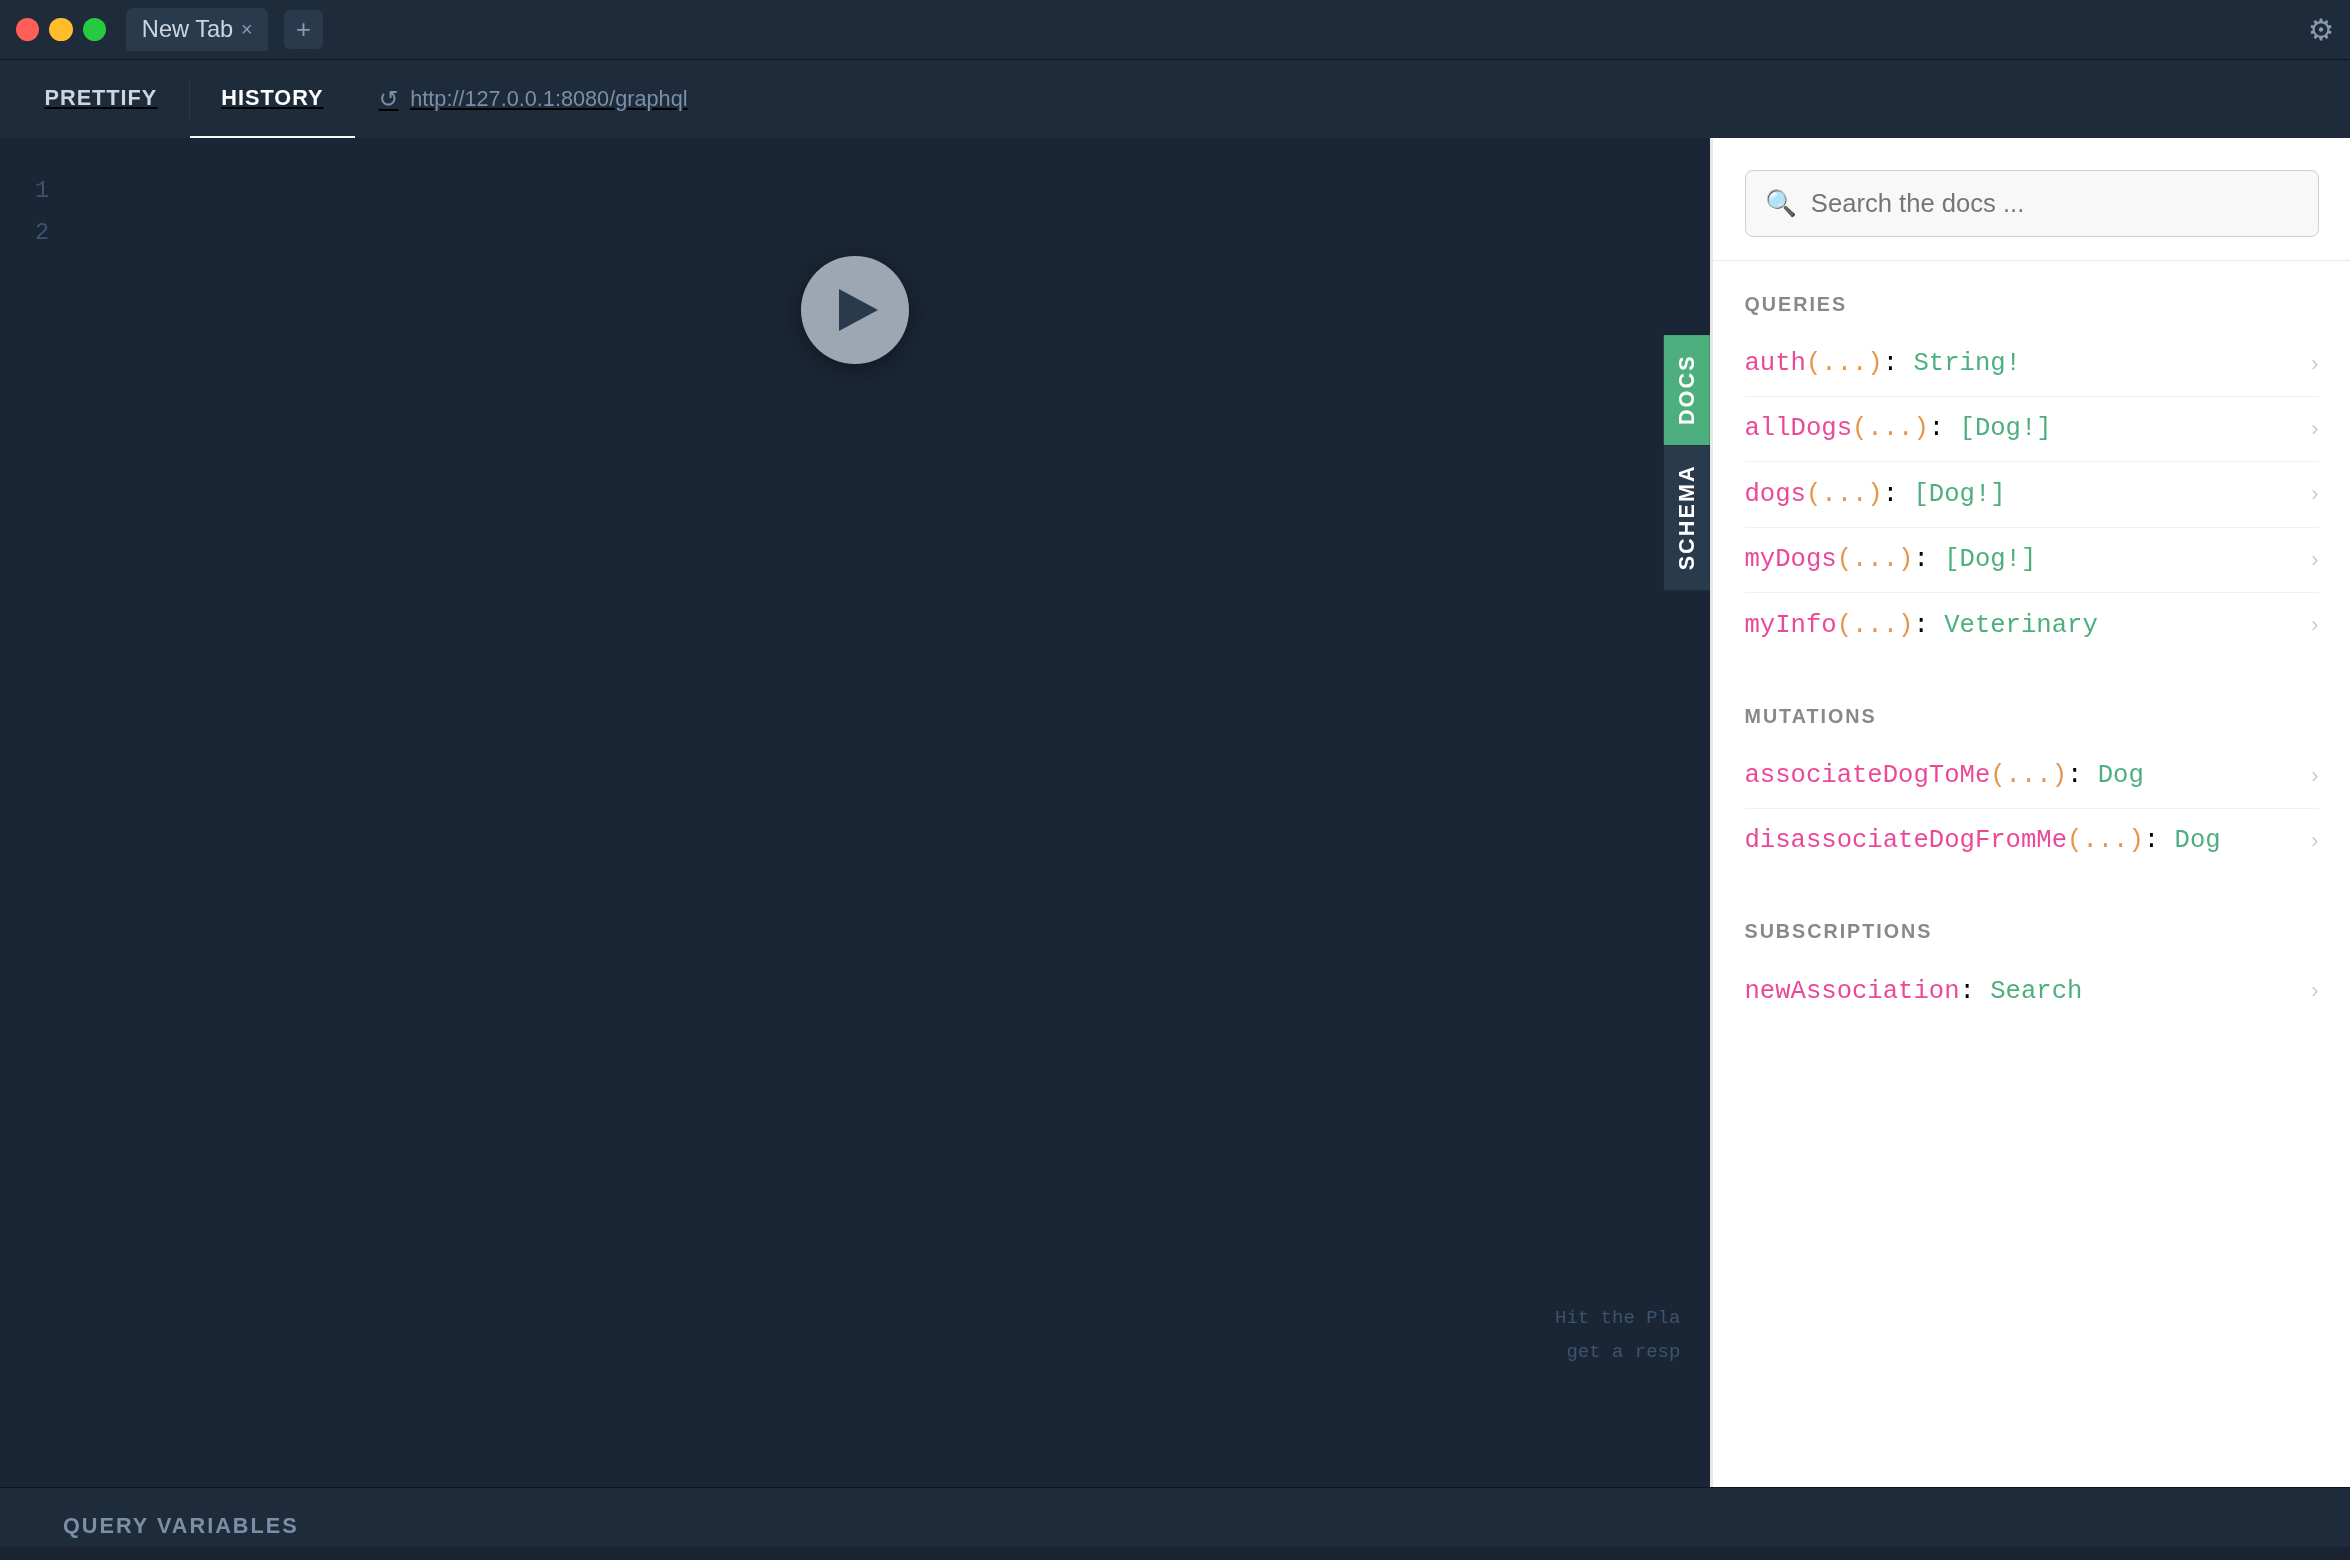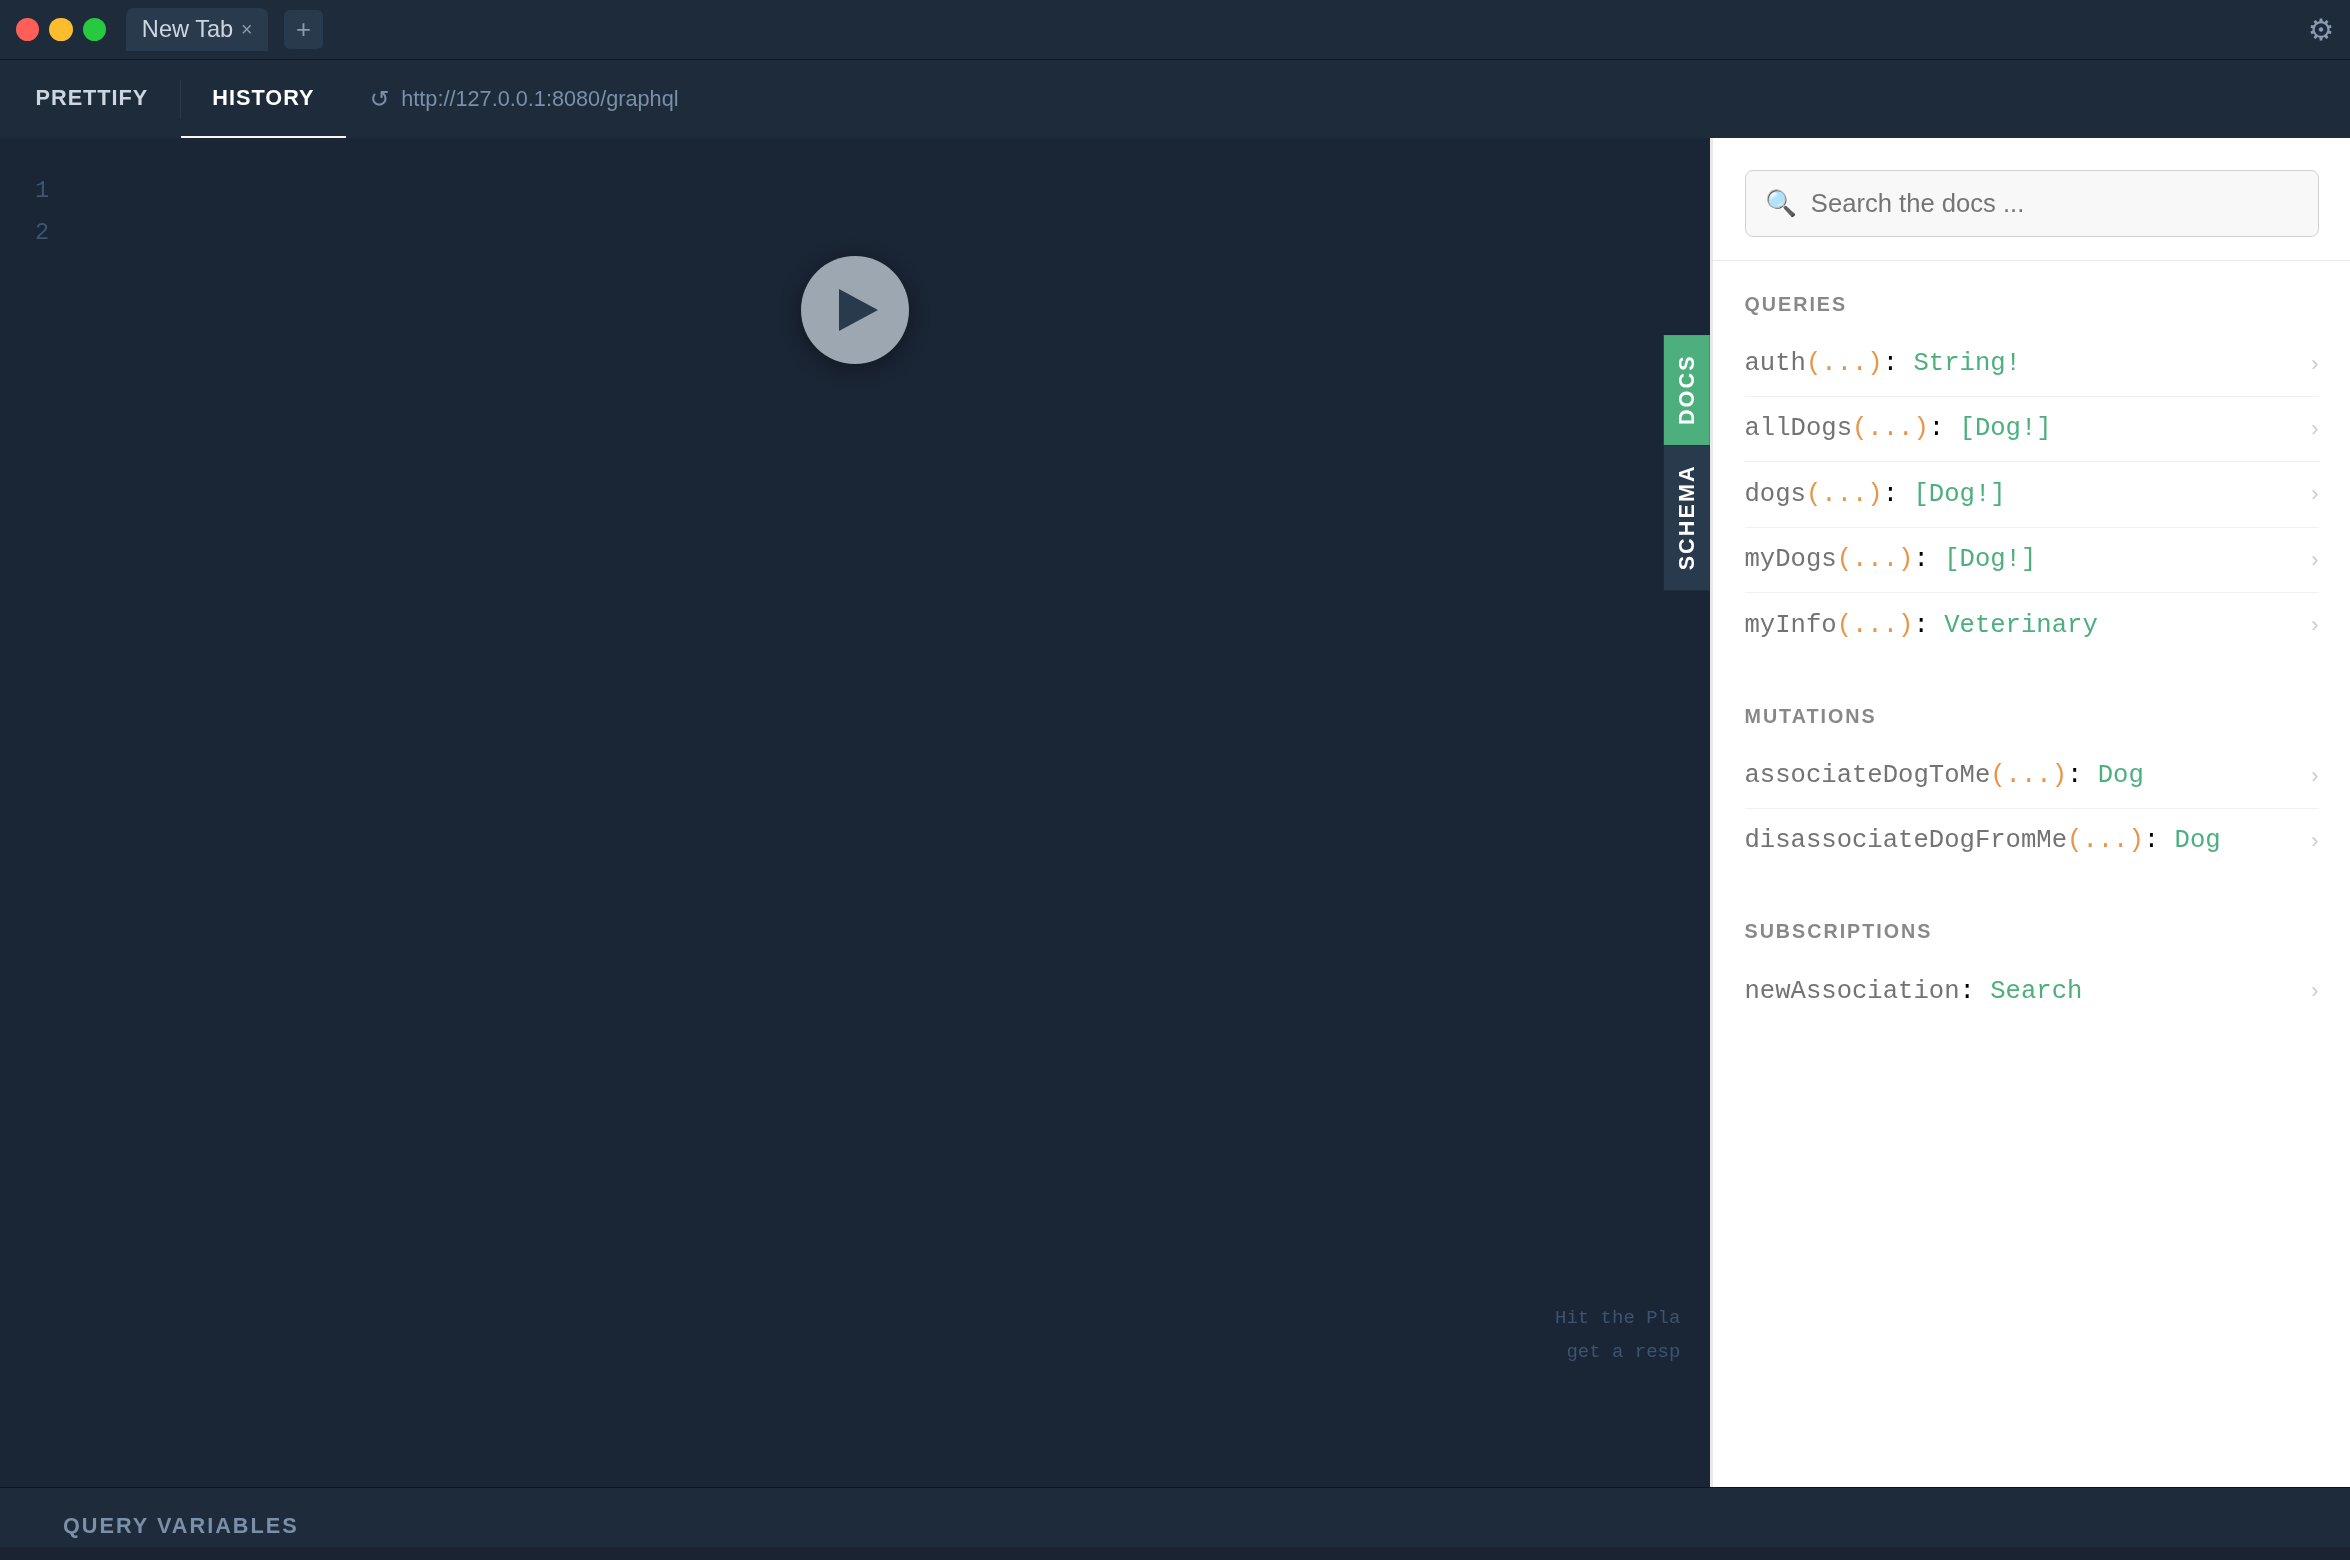--- a/index.html
+++ b/index.html
@@ -72,22 +72,23 @@
     }
 
     
     .toolbar {
       width: 100%;
       height: 79px;
       background: #1e2b3a;
       border-top: 1px solid #0d1520;
       display: flex;
       align-items: center;
-      padding: 0 4px;
+      padding: 0 13px;
       gap: 0;
+      text-decoration: underline;
     }
     .toolbar-btn {
       height: 79px;
       padding: 0 31.5px;
       background: transparent;
       border: none;
       color: #cdd6e0;
       font-size: 21.7px;
       font-weight: 700;
       letter-spacing: 1px;
@@ -252,21 +253,21 @@
       cursor: pointer;
     }
     .docs-item:last-child {
       border-bottom: none;
     }
     .docs-item-name {
       font-size: 25.6px;
       font-family: 'Courier New', monospace;
     }
     .docs-item-name .func-name {
-      color: #737373;
+      color: #ec4899;
     }
     .docs-item-name .func-args {
       color: #e8954a;
     }
     .docs-item-name .return-type {
       color: #4caf7d;
     }
     .docs-item-chevron {
       color: #ccc;
       font-size: 21.7px;

